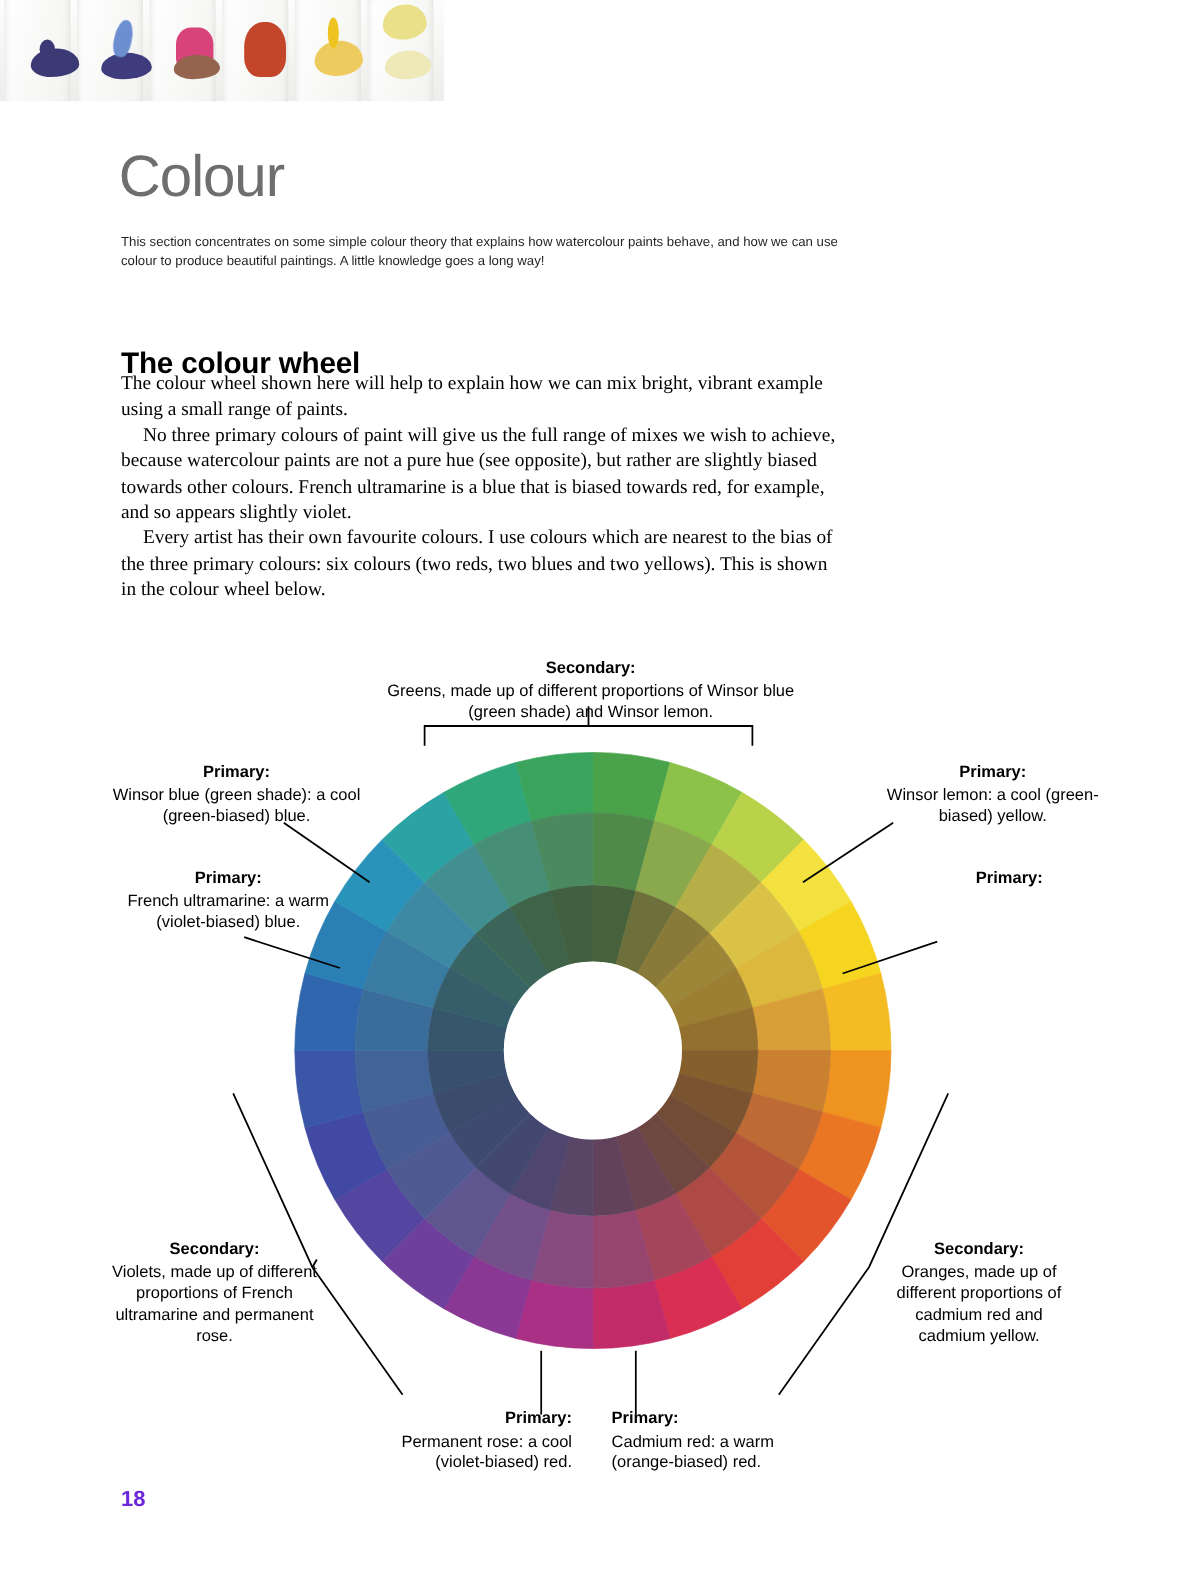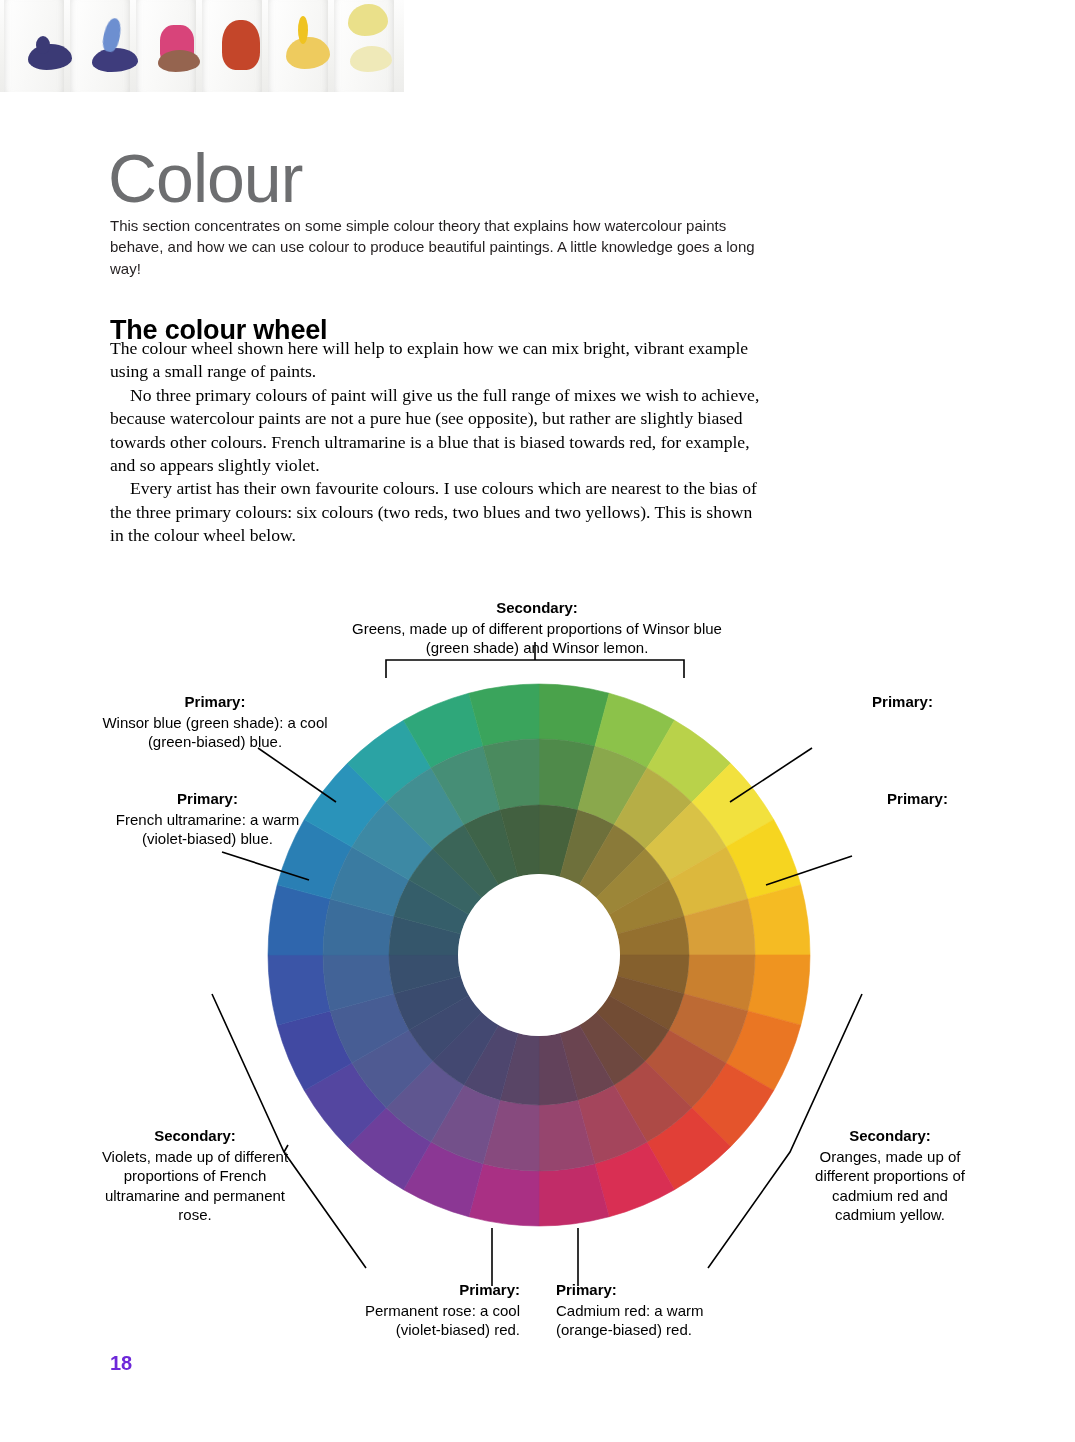--- a/index.html
+++ b/index.html
@@ -39,31 +39,31 @@
   #photo-band .blob {
     position: absolute;
     border-radius: 52% 48% 58% 42% / 60% 55% 45% 40%;
     filter: blur(.4px);
   }
 
   
   #title {
     position: absolute;
     left: 108px; top: 98px;
-    font-size: 68px;
+    font-size: 53px;
     font-weight: 400;
     letter-spacing: -1px;
     color: #6d6e70;
     line-height: 1;
   }
   #intro {
     position: absolute;
     left: 110px; top: 200px;
     width: 660px;
-    font-size: 15px;
+    font-size: 12px;
     line-height: 1.42;
     color: #231f20;
   }
   #subhead {
     position: absolute;
     left: 110px; top: 293px;
     font-size: 27px;
     font-weight: 700;
     color: #000;
     letter-spacing: -.2px;
@@ -269,20 +269,21 @@
     <span class="bd">Winsor blue (green shade): a cool (green-biased) blue.</span>
   </div>
 
   <div class="callout c-center" style="left:100px; top:209px; width:215px;">
     <span class="hd">Primary:</span>
     <span class="bd">French ultramarine: a warm (violet-biased) blue.</span>
   </div>
 
   <div class="callout c-center" style="left:795px; top:112px; width:215px;">
     <span class="hd">Primary:</span>
+    <span class="bd">Winsor lemon: a cool (green-biased) yellow.</span>
   </div>
 
   <div class="callout c-center" style="left:820px; top:209px; width:195px;">
     <span class="hd">Primary:</span>
   </div>
 
   <div class="callout c-center" style="left:100px; top:546px; width:190px;">
     <span class="hd">Secondary:</span>
     <span class="bd">Violets, made up of different proportions of French ultramarine and permanent rose.</span>
   </div>

